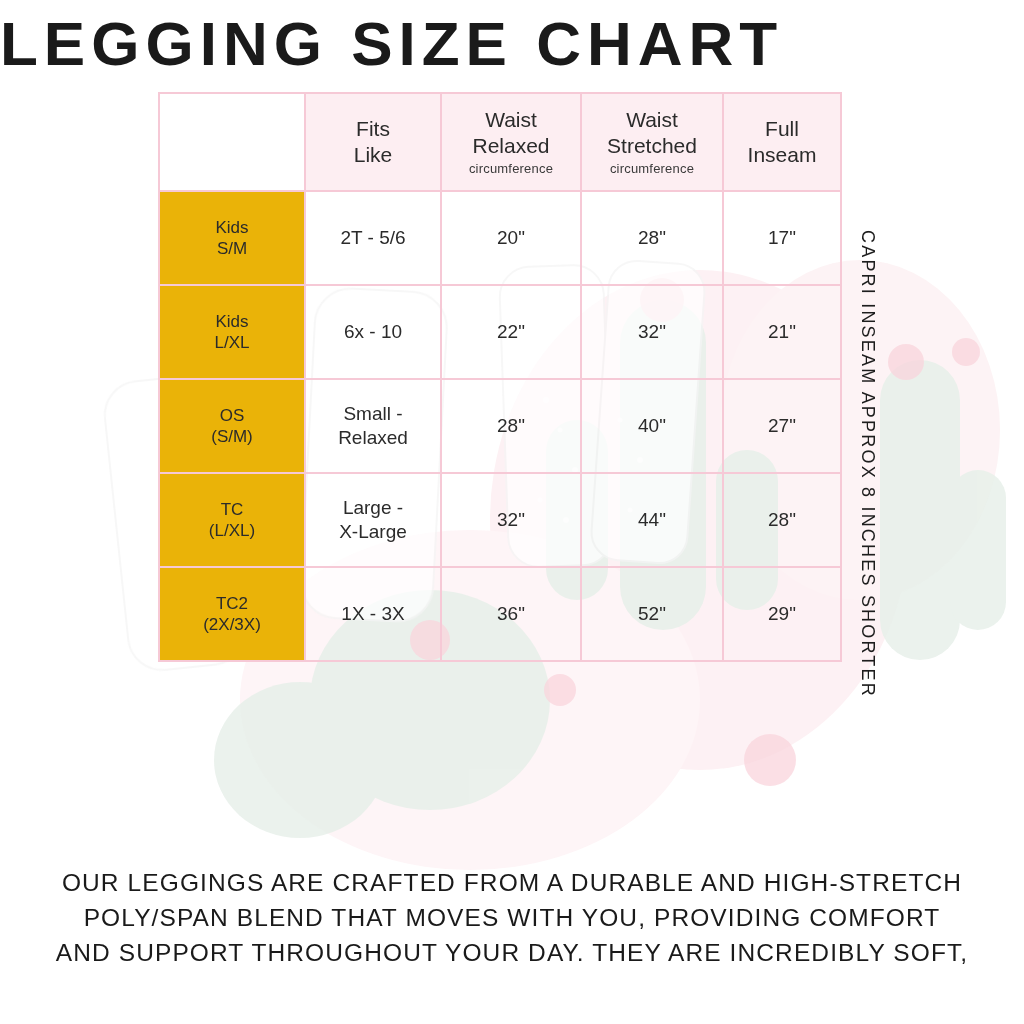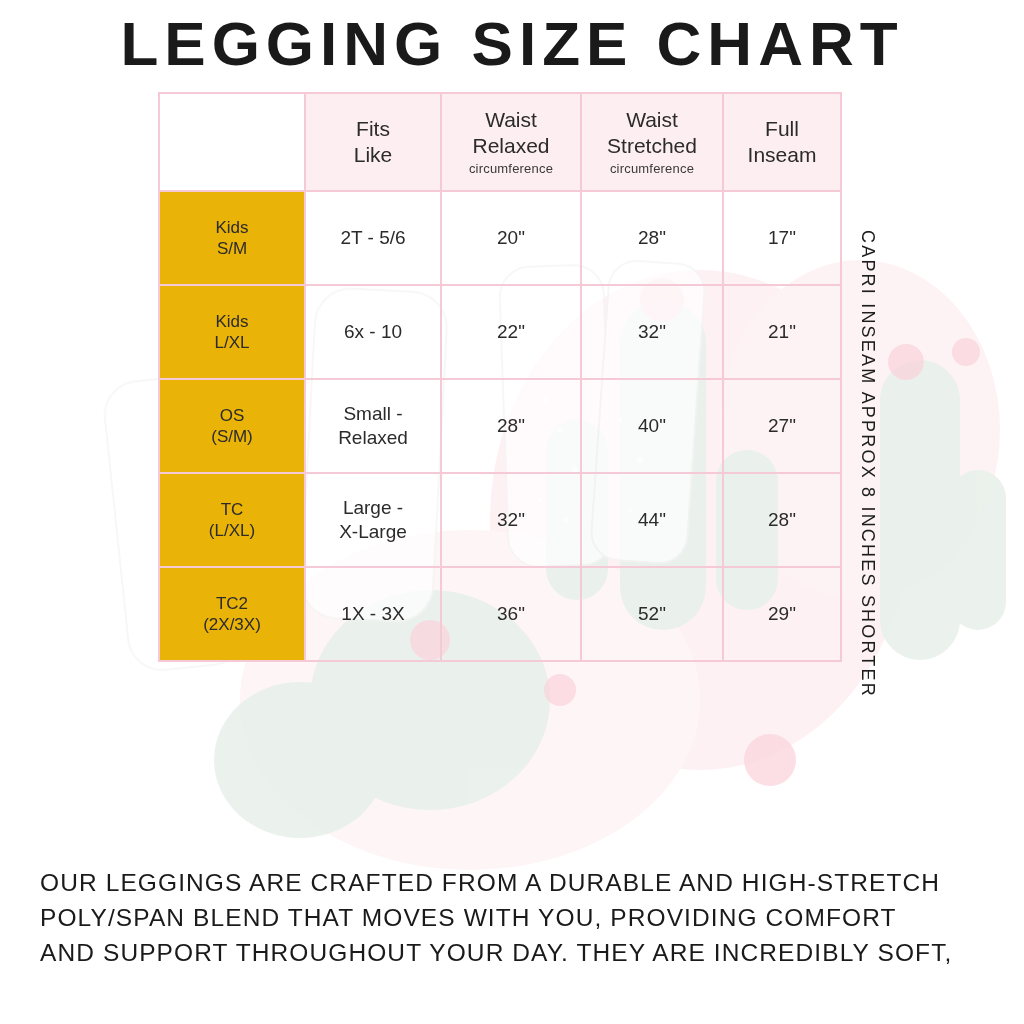--- a/index.html
+++ b/index.html
@@ -23,21 +23,20 @@
     pointer-events: none;
     z-index: 0;
   }
 
   
   #title {
     position: absolute;
     top: 8px;
     left: 0;
     width: 1024px;
-    text-align: center;
     font-size: 62px;
     font-weight: bold;
     letter-spacing: 6px;
     color: #1a1a1a;
     font-family: "Liberation Sans", sans-serif;
     z-index: 3;
   }
 
   
   #chart-wrap {
@@ -112,20 +111,21 @@
     white-space: nowrap;
     z-index: 3;
   }
 
   
   #footer-text {
     position: absolute;
     left: 40px;
     top: 866px;
     width: 944px;
+    text-align: center;
     font-size: 24.5px;
     line-height: 1.42;
     letter-spacing: 1.1px;
     color: #1a1a1a;
     z-index: 3;
   }
   #footer-text div { white-space: nowrap; }
 </style>
 </head>
 <body>

